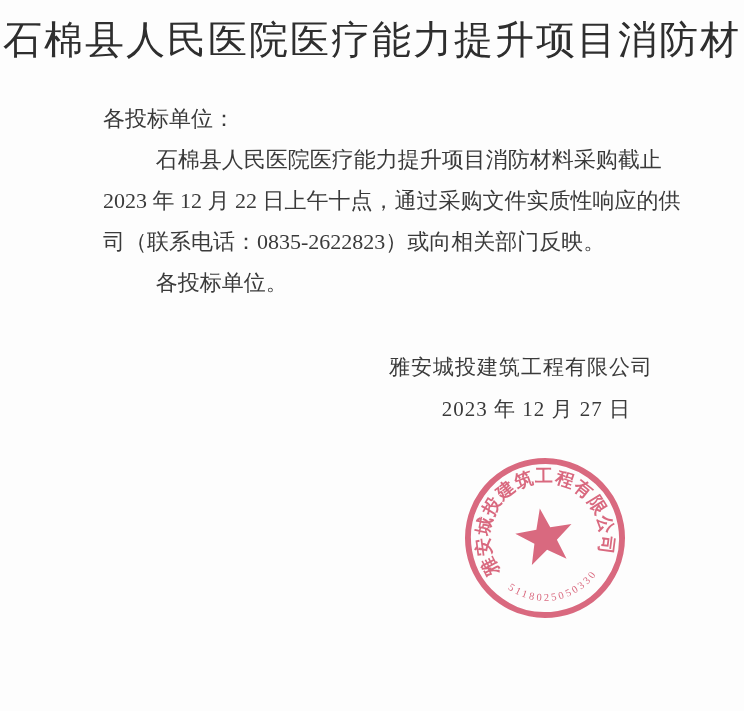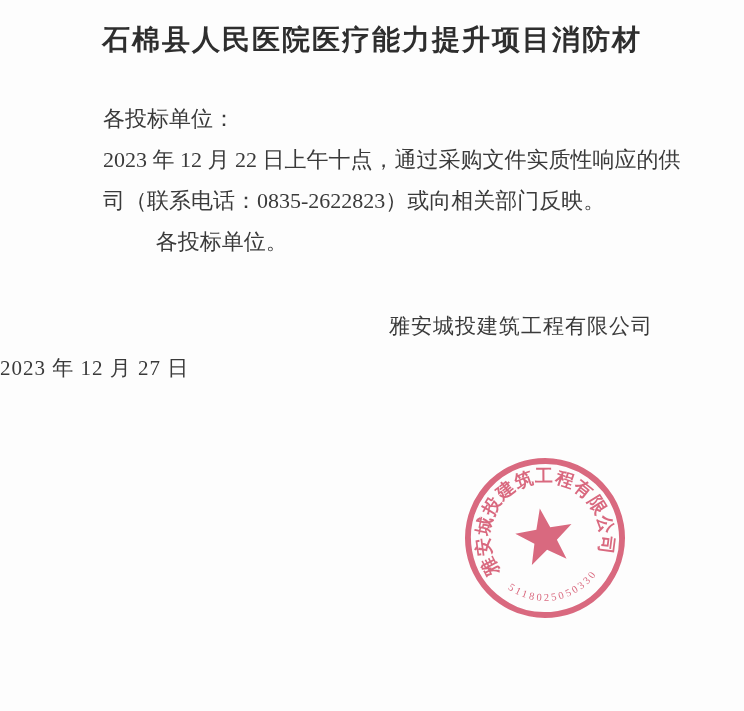--- a/index.html
+++ b/index.html
@@ -10,41 +10,41 @@
     height: 711px;
     margin: 0 auto;
     background: #fdfdfd;
     overflow: hidden;
     font-family: "Liberation Serif", serif;
     color: #3a3a3a;
   }
   .title {
     padding-top: 20px;
     text-align: center;
-    font-size: 28px;
-    font-weight: bold;
+    font-size: 39px;
+    font-weight: normal;
     line-height: 40px;
     color: #2e2e2e;
     letter-spacing: 2px;
   }
   .body-text {
     margin: 38px 99px 0 103px;
     font-size: 22px;
     line-height: 41px;
     text-align: justify;
   }
   .line { white-space: nowrap; }
   .indent { text-indent: 2.4em; }
   .signature {
     margin-top: 43px;
     font-size: 21px;
     line-height: 42px;
   }
   .sig-company { text-align: right; padding-right: 91px; letter-spacing: 1px; }
-  .sig-date { padding-right: 113px; letter-spacing: 1px; }
+  .sig-date { text-align: right; padding-right: 113px; letter-spacing: 1px; }
   .seal {
     position: absolute;
     left: 459px;
     top: 452px;
     width: 172px;
     height: 172px;
     transform: rotate(-10deg);
     mix-blend-mode: multiply;
     opacity: 0.85;
     pointer-events: none;
@@ -59,20 +59,21 @@
 <body>
 
 <div class="page">
 
   <h1 class="title">
     <div class="line">石棉县人民医院医疗能力提升项目消防材</div>
   </h1>
 
   <div class="body-text">
     <div class="line">各投标单位：</div>
+    <div class="line indent">石棉县人民医院医疗能力提升项目消防材料采购截止</div>
     <div class="line">2023 年 12 月 22 日上午十点，通过采购文件实质性响应的供</div>
     <div class="line">司（联系电话：0835-2622823）或向相关部门反映。</div>
     <div class="line indent">各投标单位。</div>
   </div>
 
   <div class="signature">
     <div class="sig-company">雅安城投建筑工程有限公司</div>
     <div class="sig-date">2023 年 12 月 27 日</div>
   </div>
 

